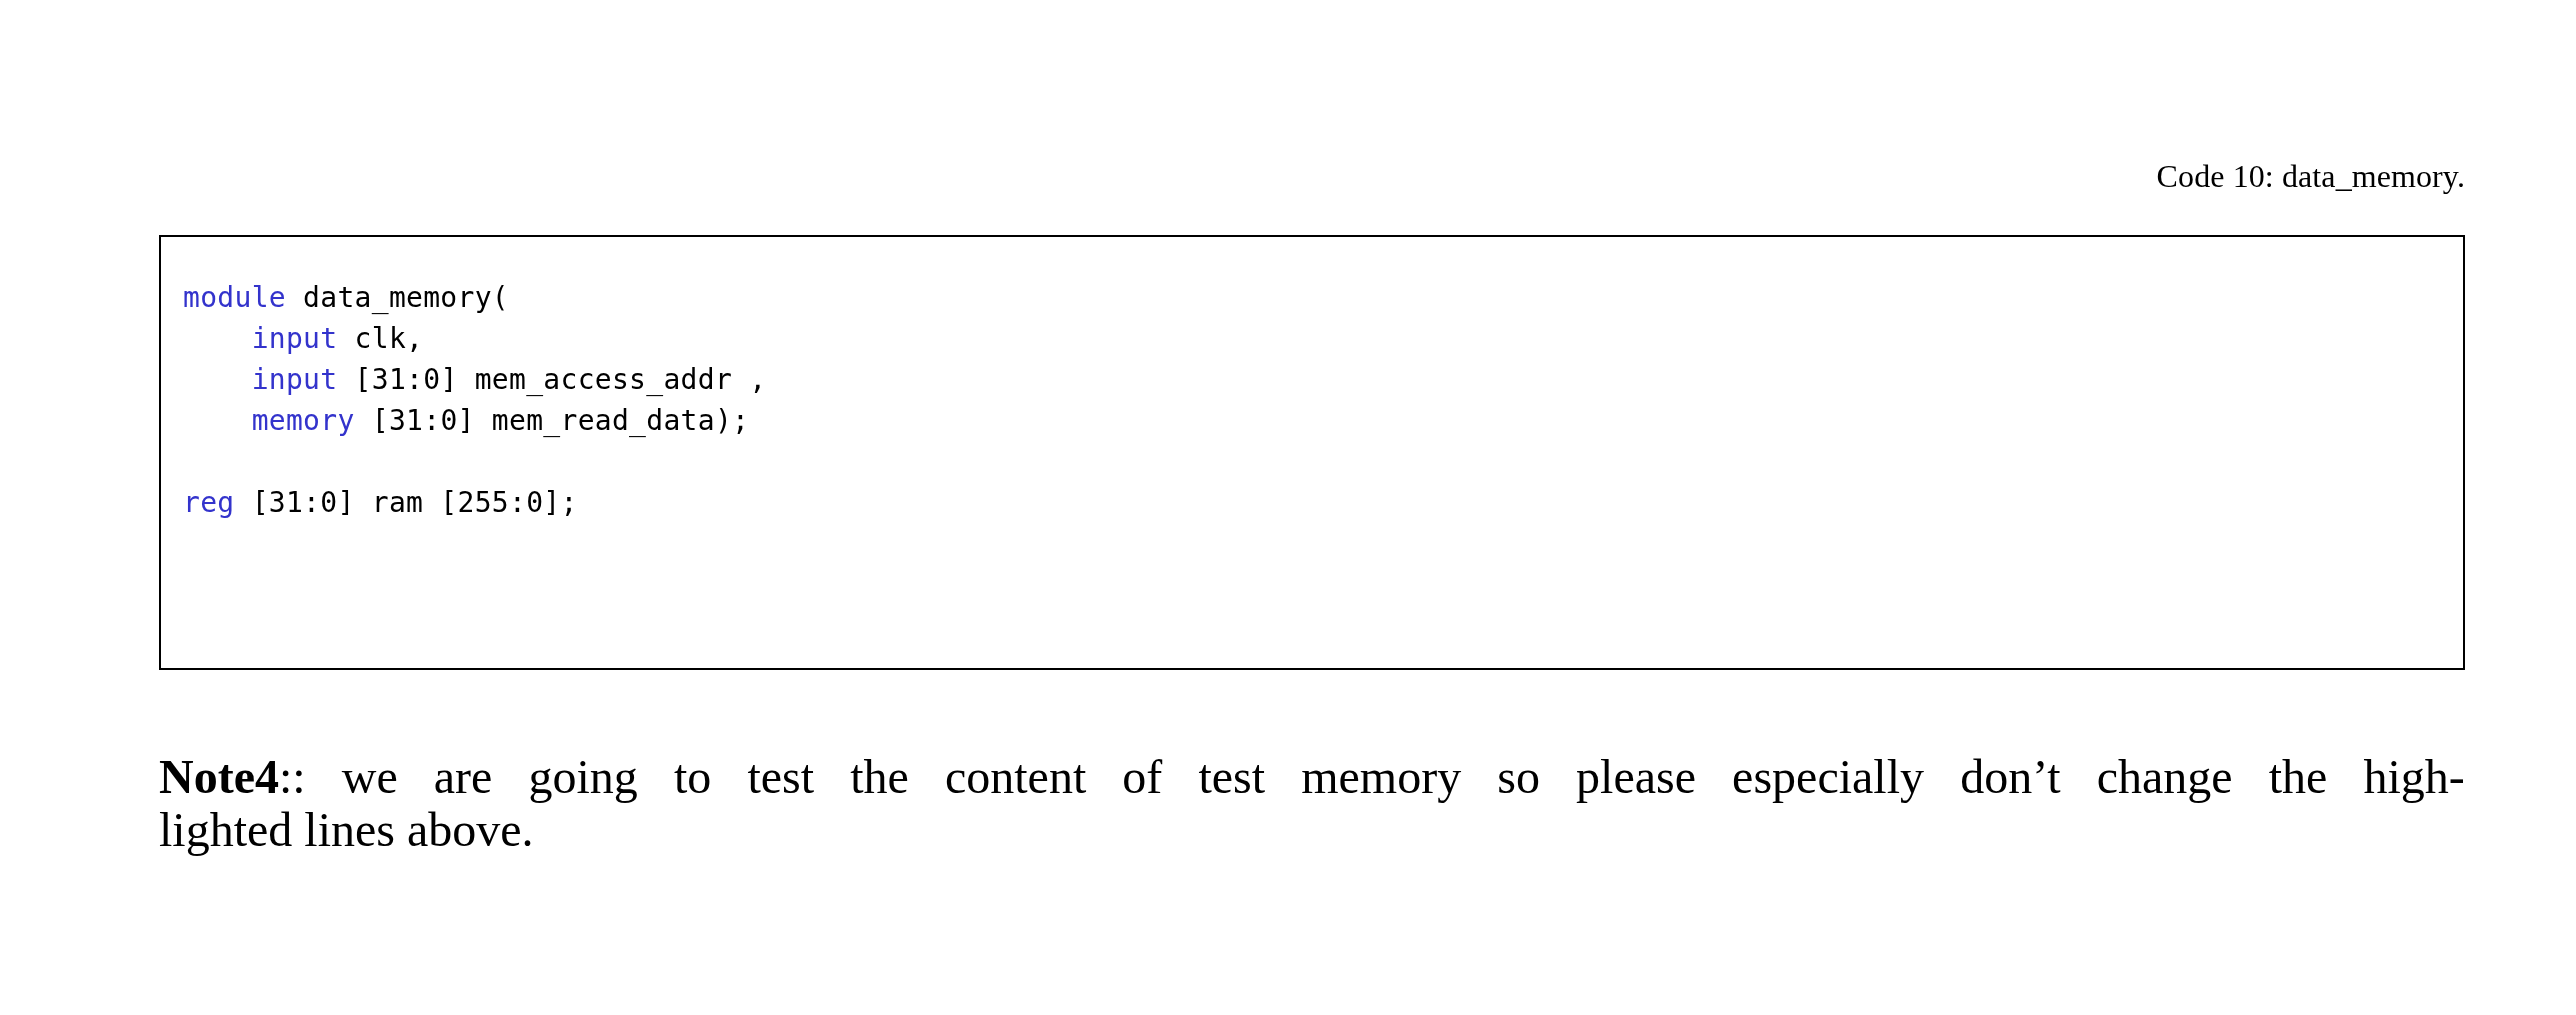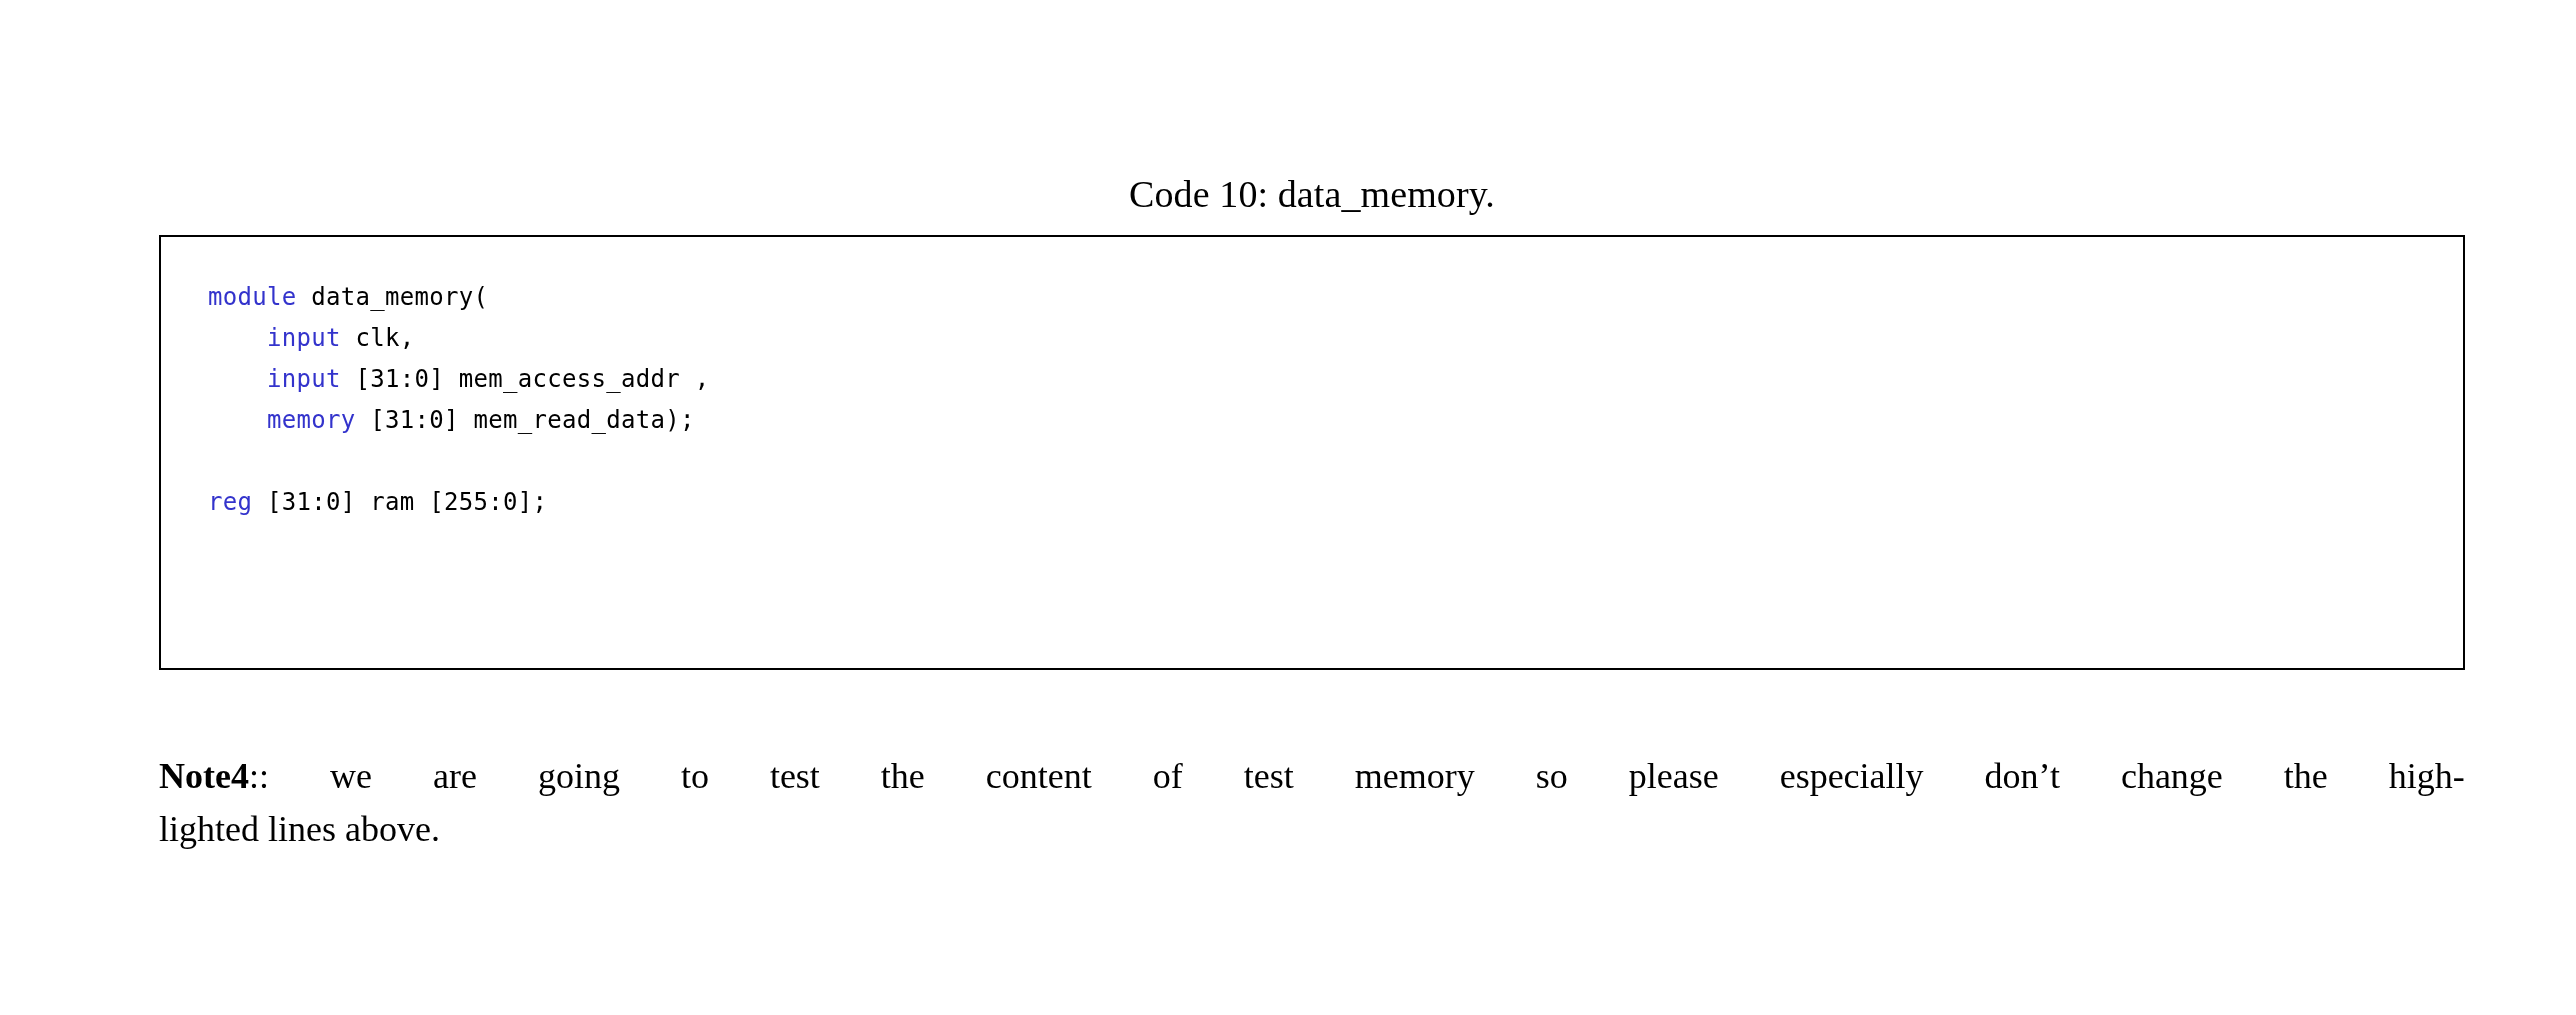--- a/index.html
+++ b/index.html
@@ -22,25 +22,25 @@
     left: 0;
     top: 0;
     width: 2576px;
     height: 1015px;
   }
 
   
   .caption {
     position: absolute;
     left: 159px;
-    top: 172px;
+    top: 154px;
     width: 2306px;
-    text-align: center;
+    text-align: right;
     font-family: "Liberation Serif", "DejaVu Serif", serif;
-    font-size: 38px;
+    font-size: 32px;
     line-height: 44px;
     letter-spacing: 0.1px;
     white-space: nowrap;
   }
 
   
   .code-box {
     position: absolute;
     left: 159px;
     top: 235px;
@@ -52,43 +52,42 @@
     overflow: hidden;
   }
   .code-inner {
     position: absolute;
     left: 22px;
     top: 40px;
     right: 6px;
   }
   .code-line {
     font-family: "DejaVu Sans Mono", "Liberation Mono", monospace;
-    font-size: 24px;
+    font-size: 28px;
     line-height: 41px;
     height: 41px;
     white-space: pre;
     color: #000000;
     letter-spacing: 0.3px;
-    margin-left: 25px;
   }
   .kw {
     color: #3333CC;
   }
   .code-line.blank {
     color: transparent;
   }
 
   
   .note {
     position: absolute;
     left: 159px;
     top: 750px;
     width: 2306px;
     font-family: "Liberation Serif", "DejaVu Serif", serif;
-    font-size: 36px;
+    font-size: 48px;
     line-height: 53px;
     text-align: justify;
     text-justify: inter-word;
   }
   .note .note-line {
     display: block;
     white-space: nowrap;
   }
   .note-line.justified {
     display: flex;

